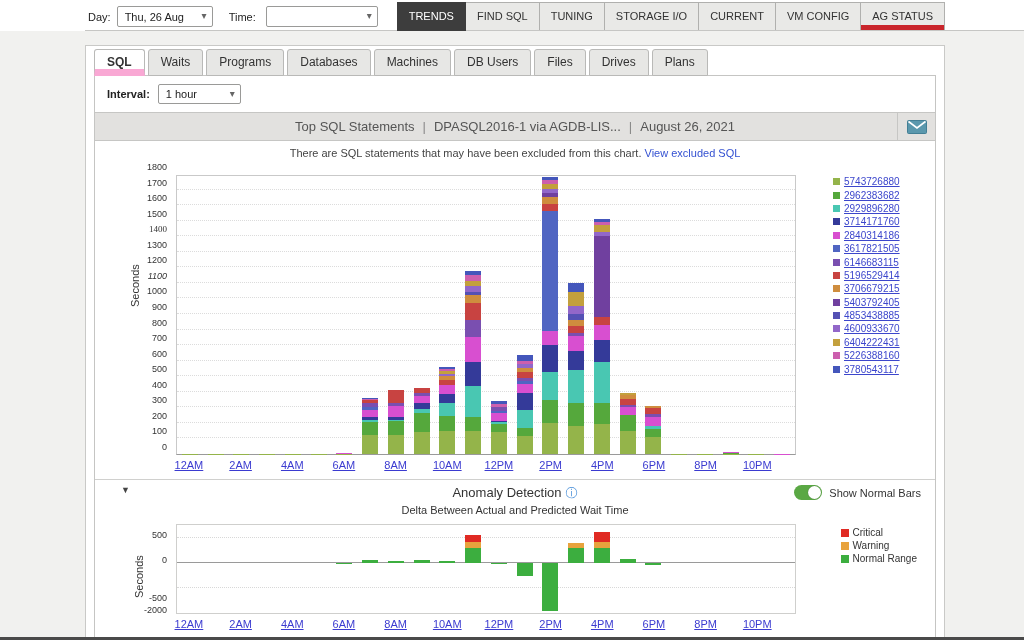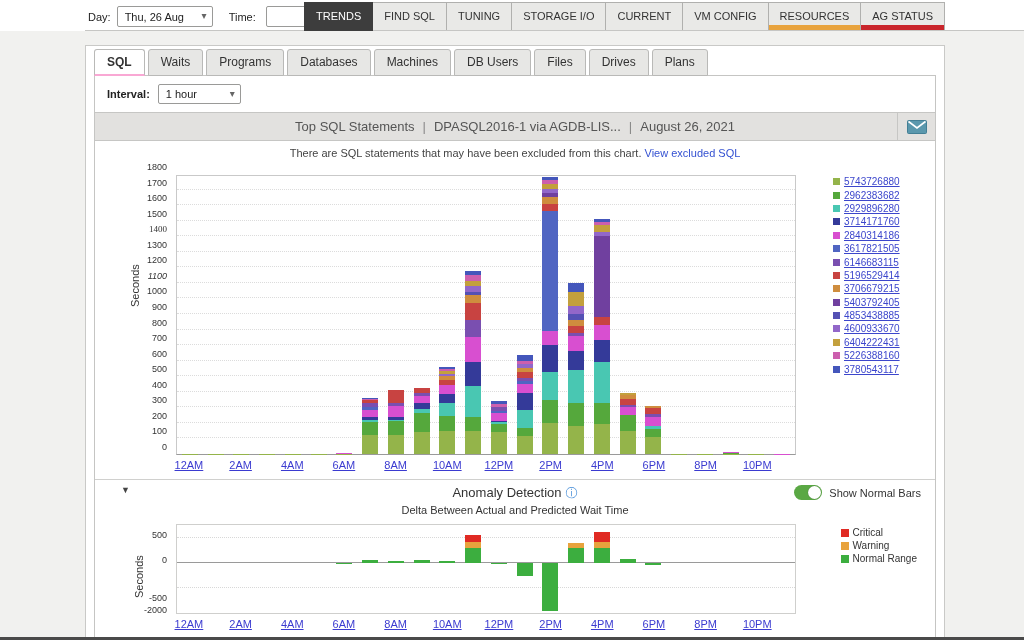--- a/index.html
+++ b/index.html
@@ -16,21 +16,21 @@
   .sel-day { width:96px; }
   .sel-time { width:112px; margin-left:4px; }
   .nav { position:absolute; right:79px; top:2px; display:flex; height:29px; }
   .nav-tab { position:relative; height:29px; line-height:27px; padding:0 11px; font-size:11px; color:#333; background:#e9e9e7; border:1px solid #b0b0ae; margin-left:-1px; cursor:pointer; white-space:nowrap; }
   .nav-tab.active { background:#3d3d3d; border-color:#3d3d3d; color:#fff; z-index:2; }
 
   
   .panel { position:absolute; left:85px; width:860px; top:45px; bottom:0; background:#fff; border:1px solid #c9c9c7; border-bottom:none; }
   .subtabs { position:absolute; top:3px; left:8px; display:flex; gap:3px; z-index:3; }
   .subtab { height:27px; line-height:25px; padding:0 12px; font-size:12px; color:#333; background:#e7e7e5; border:1px solid #b9b9b7; border-radius:3px 3px 0 0; cursor:pointer; }
-  .subtab.active { background:#fff; border-bottom:2px solid #f9a8d4; font-weight:bold; }
+  .subtab.active { background:#fff; border-bottom:7px solid #f9a8d4; font-weight:bold; }
   .inner { position:absolute; left:8px; right:8px; top:29px; bottom:0; background:#fff; border:1px solid #c5c5c3; border-bottom:none; }
 
   .interval-row { height:36px; display:flex; align-items:center; gap:8px; padding:0 12px; font-size:11px; font-weight:bold; color:#222; }
   .sel-interval { width:83px; height:20px; font-weight:normal; }
 
   .chart-header { position:relative; height:29px; background:#e2e1df; border-top:1px solid #c6c6c4; border-bottom:1px solid #c6c6c4; display:flex; align-items:center; justify-content:center; }
   .chart-title { font-size:13px; color:#555; }
   .chart-title .sep { margin:0 8px; color:#888; }
   .mail-btn { position:absolute; right:0; top:0; bottom:0; width:38px; border-left:1px solid #c6c6c4; display:flex; align-items:center; justify-content:center; cursor:pointer; }
 
@@ -98,21 +98,20 @@
         <span class="caret">▾</span>
       </div>
     </div>
     <div class="nav" id="nav">
         <div class="nav-tab active">TRENDS</div>
         <div class="nav-tab">FIND SQL</div>
         <div class="nav-tab">TUNING</div>
         <div class="nav-tab">STORAGE I/O</div>
         <div class="nav-tab">CURRENT</div>
         <div class="nav-tab">VM CONFIG</div>
-        <div class="nav-tab" style="box-shadow: rgb(232, 163, 61) 0px -5px 0px inset;">RESOURCES</div>
         <div class="nav-tab" style="box-shadow: rgb(201, 37, 43) 0px -5px 0px inset;">AG STATUS</div>
       </div>
   </div>
 
   <div class="panel">
     <div class="subtabs" id="subtabs">
         <div class="subtab active">SQL</div>
         <div class="subtab">Waits</div>
         <div class="subtab">Programs</div>
         <div class="subtab">Databases</div>

